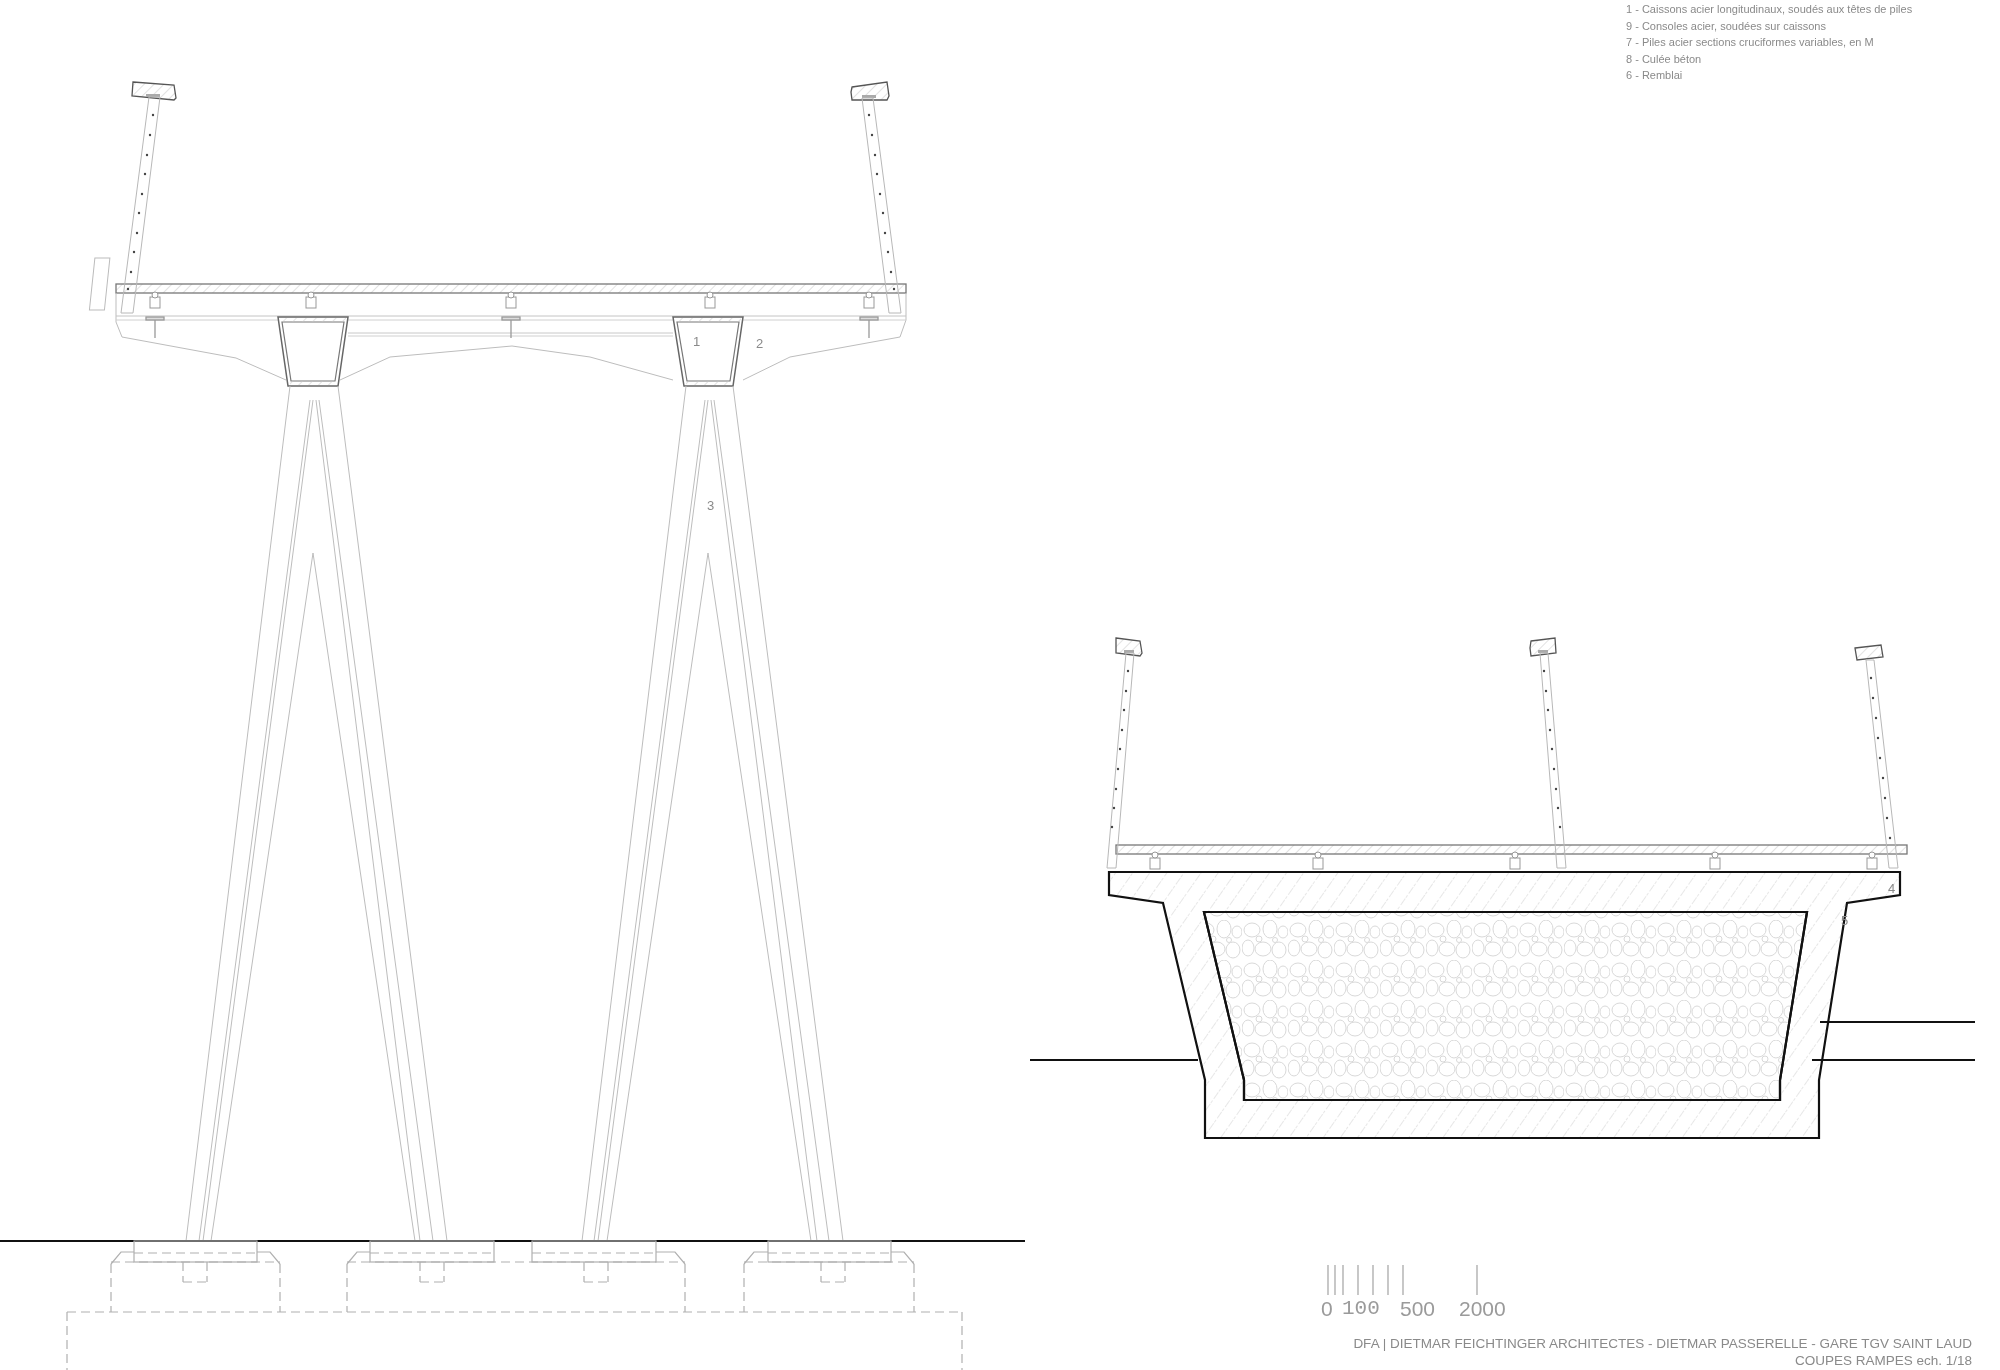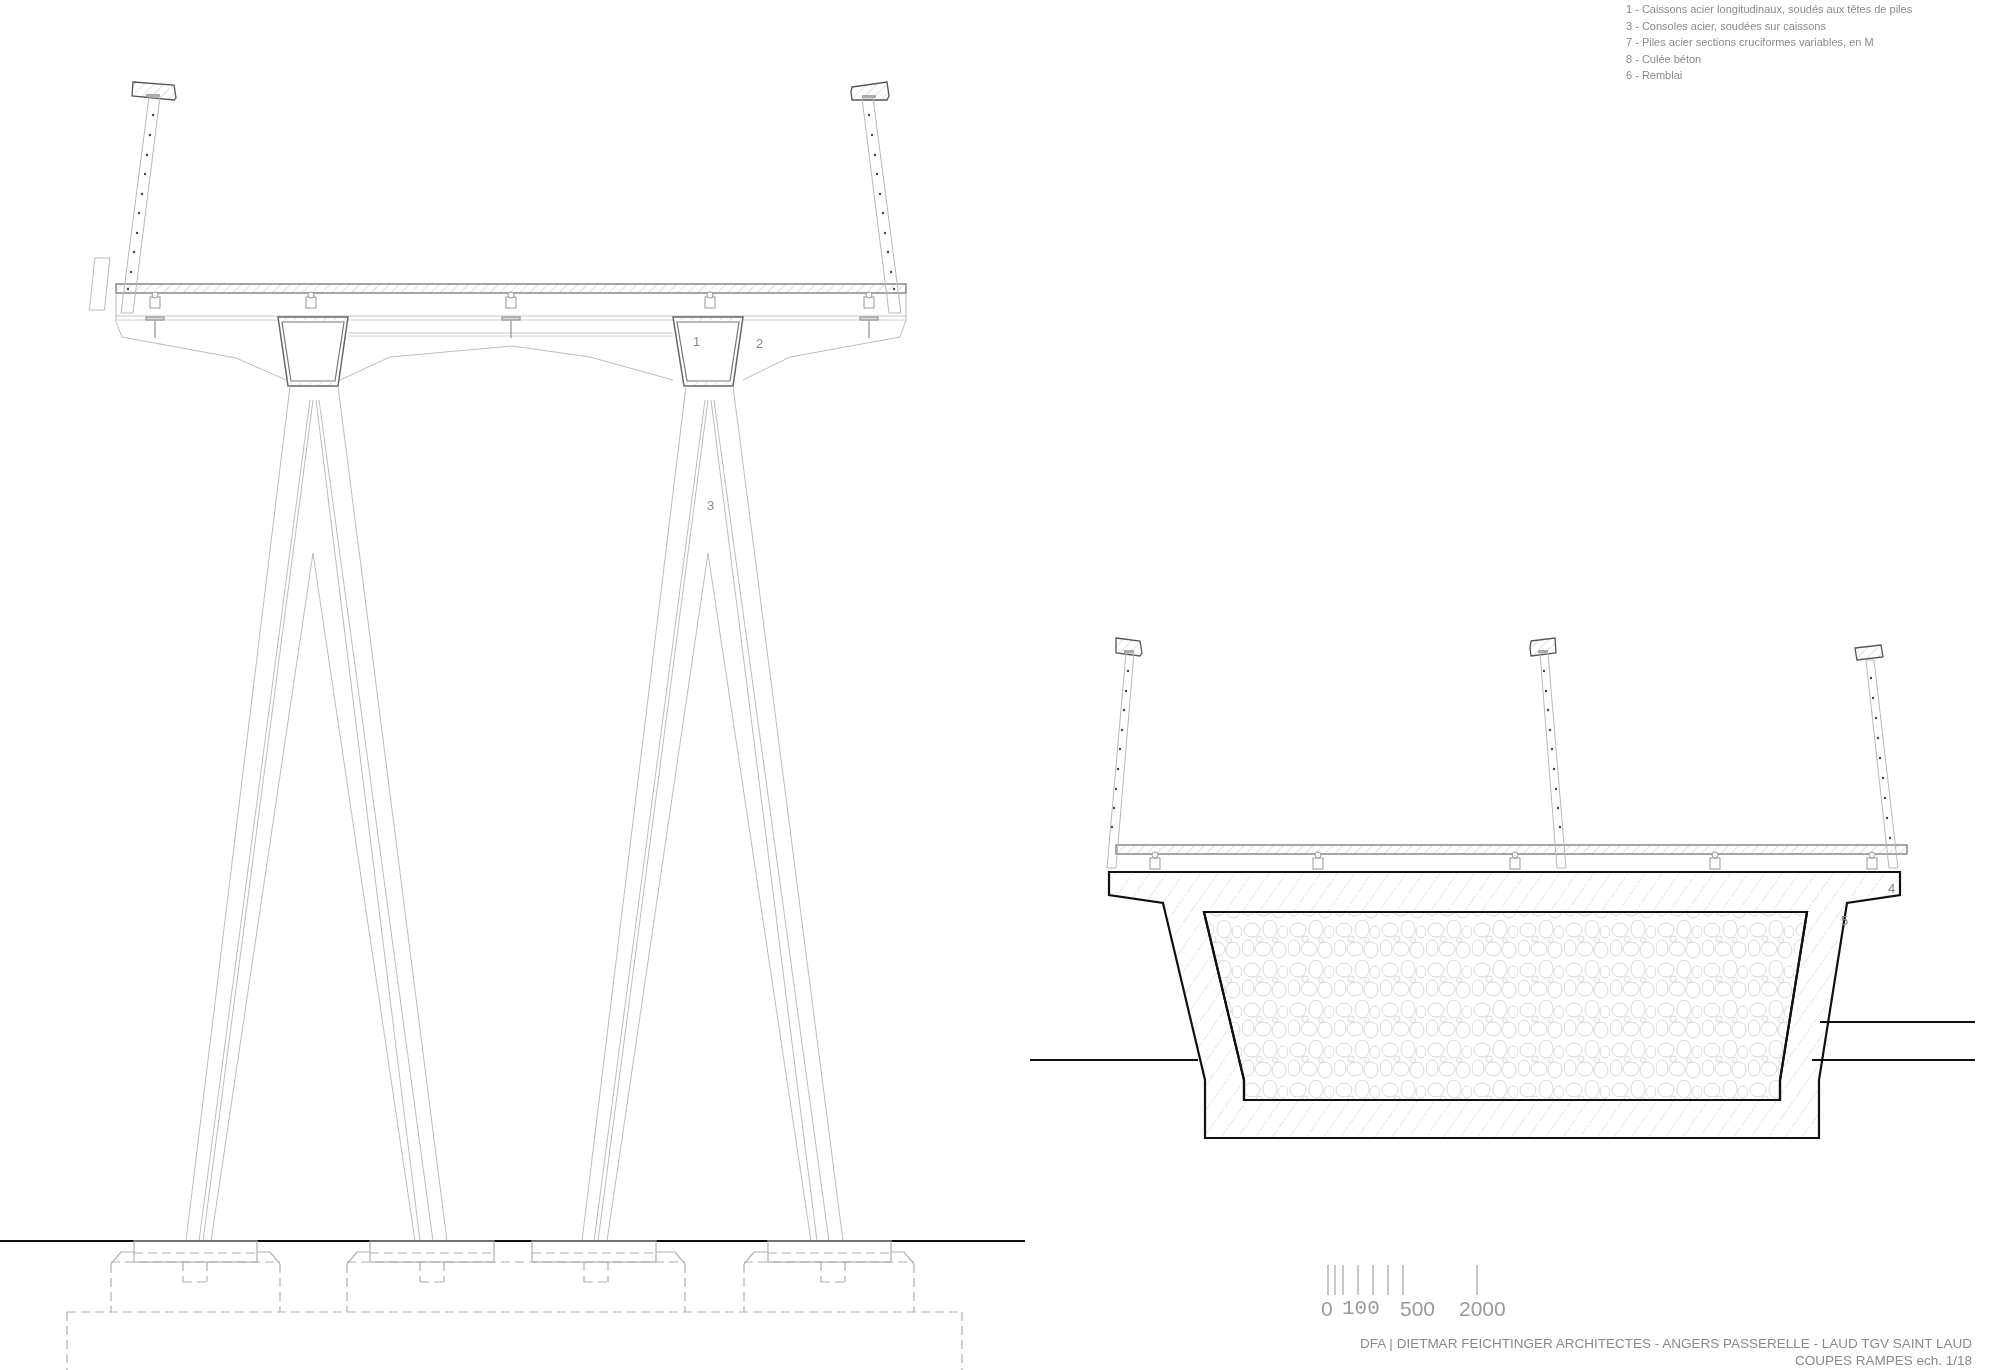--- a/index.html
+++ b/index.html
@@ -266,33 +266,33 @@
     <line x1="1358" y1="1265" x2="1358" y2="1295"></line>
     <line x1="1373" y1="1265" x2="1373" y2="1295"></line>
     <line x1="1388" y1="1265" x2="1388" y2="1295"></line>
     <line x1="1403" y1="1265" x2="1403" y2="1295"></line>
     <line x1="1477" y1="1265" x2="1477" y2="1295"></line>
   </g>
 </svg>
 
 <div class="legend">
   <div>1 - Caissons acier longitudinaux, soudés aux têtes de piles</div>
-  <div>3 - Consoles acier, soudées sur caissons</div>
+  <div>9 - Consoles acier, soudées sur caissons</div>
   <div>7 - Piles acier sections cruciformes variables, en M</div>
   <div>8 - Culée béton</div>
   <div>6 - Remblai</div>
 </div>
 
 <span class="callout" style="left:693px; top:334px;">1</span>
 <span class="callout" style="left:756px; top:336px;">2</span>
 <span class="callout" style="left:707px; top:498px;">3</span>
 <span class="callout" style="left:1888px; top:881px;">4</span>
 <span class="callout" style="left:1841px; top:913px;">5</span>
 
 <span class="scale-labels" style="left:1321px;">0</span>
 <span class="scale-labels" style="left:1342px;font-family:Liberation Mono, monospace;">100</span>
 <span class="scale-labels" style="left:1400px;text-align:right;">500</span>
 <span class="scale-labels" style="left:1459px;">2000</span>
 
 <div class="title-block">
-  <div>DFA  |   DIETMAR FEICHTINGER ARCHITECTES - ANGERS PASSERELLE - LAUD TGV SAINT LAUD</div>
+  <div>DFA  |   DIETMAR FEICHTINGER ARCHITECTES - DIETMAR PASSERELLE - GARE TGV SAINT LAUD</div>
   <div>COUPES RAMPES  ech. 1/18</div>
 </div>
 
 </body></html>

